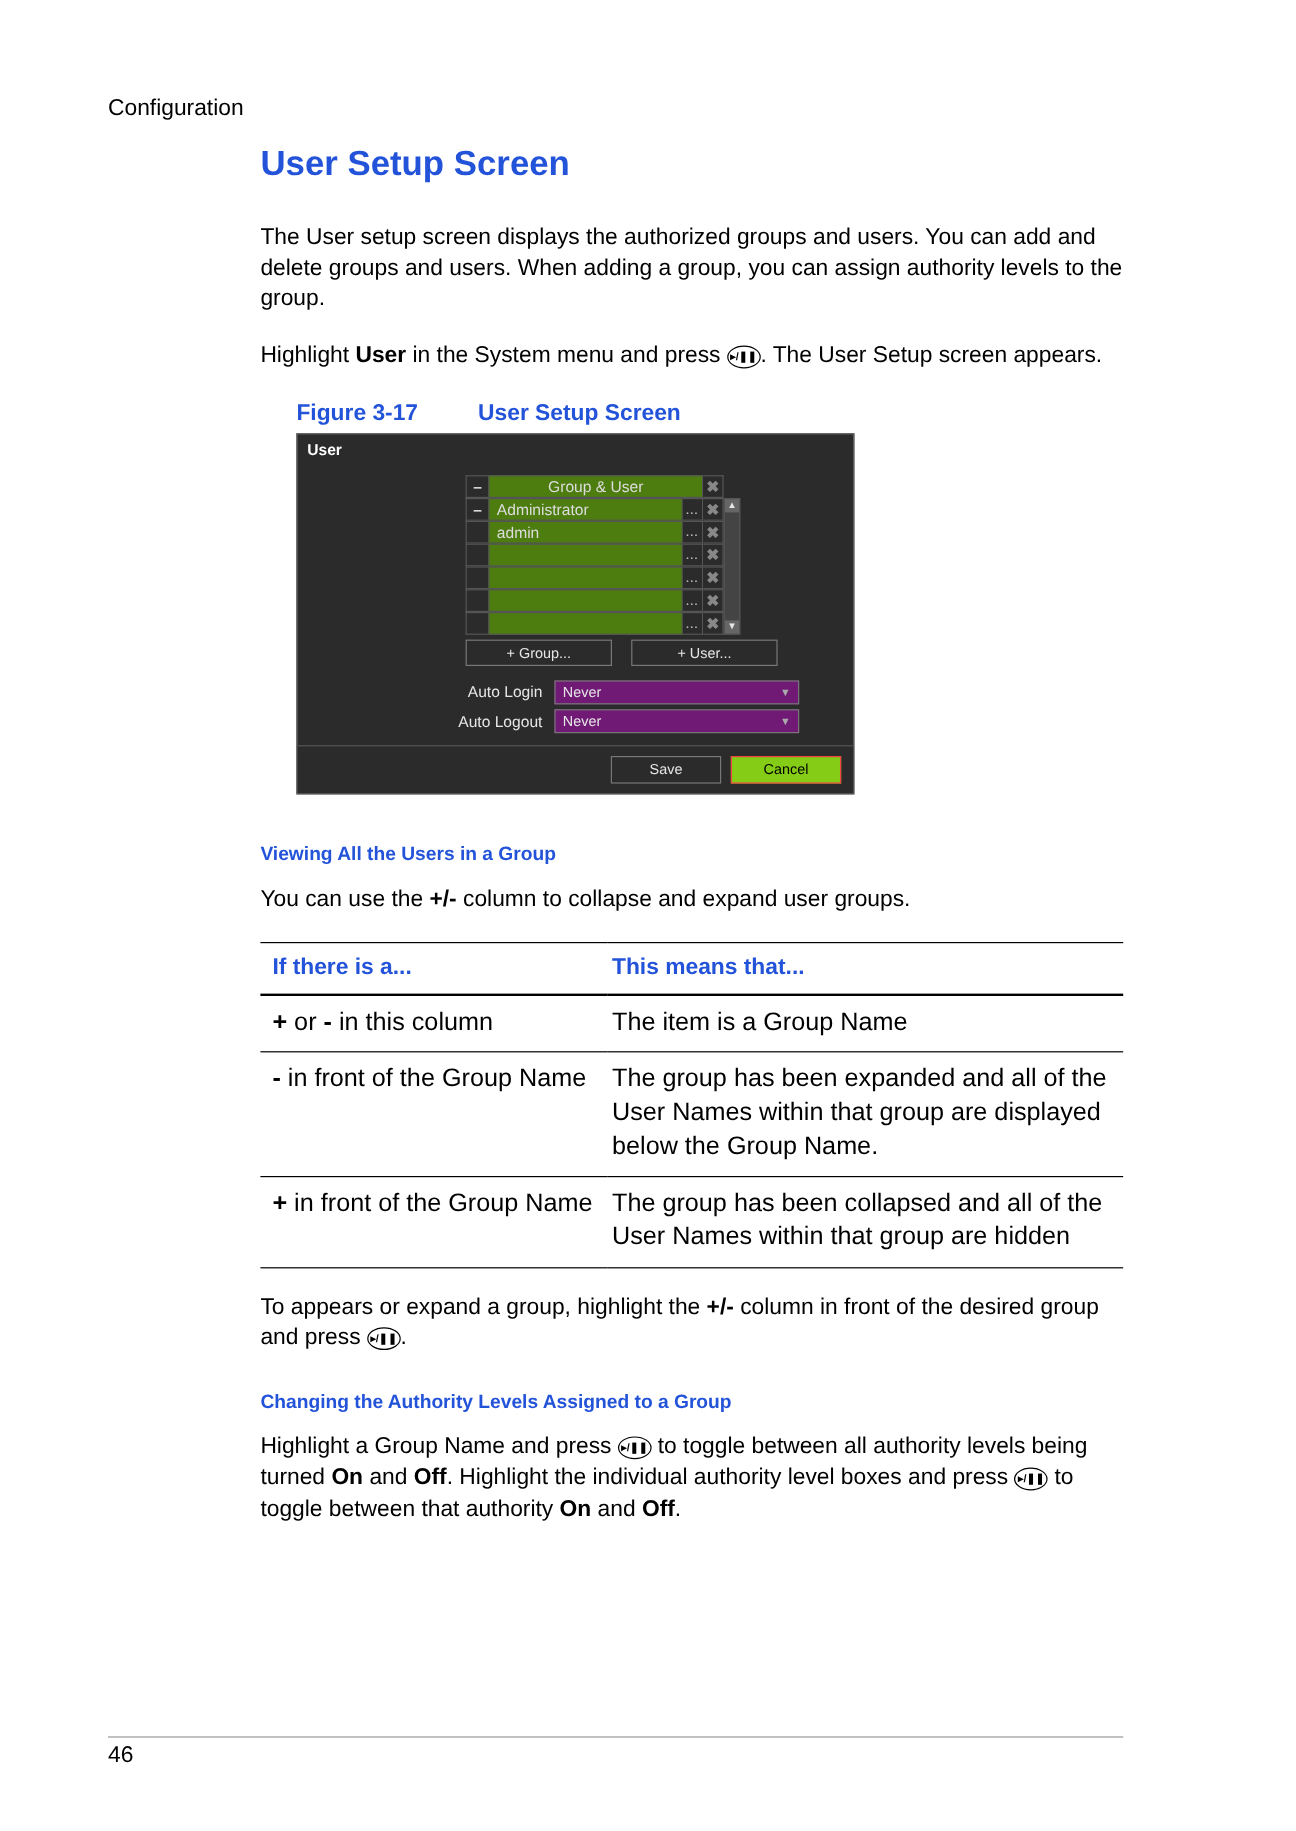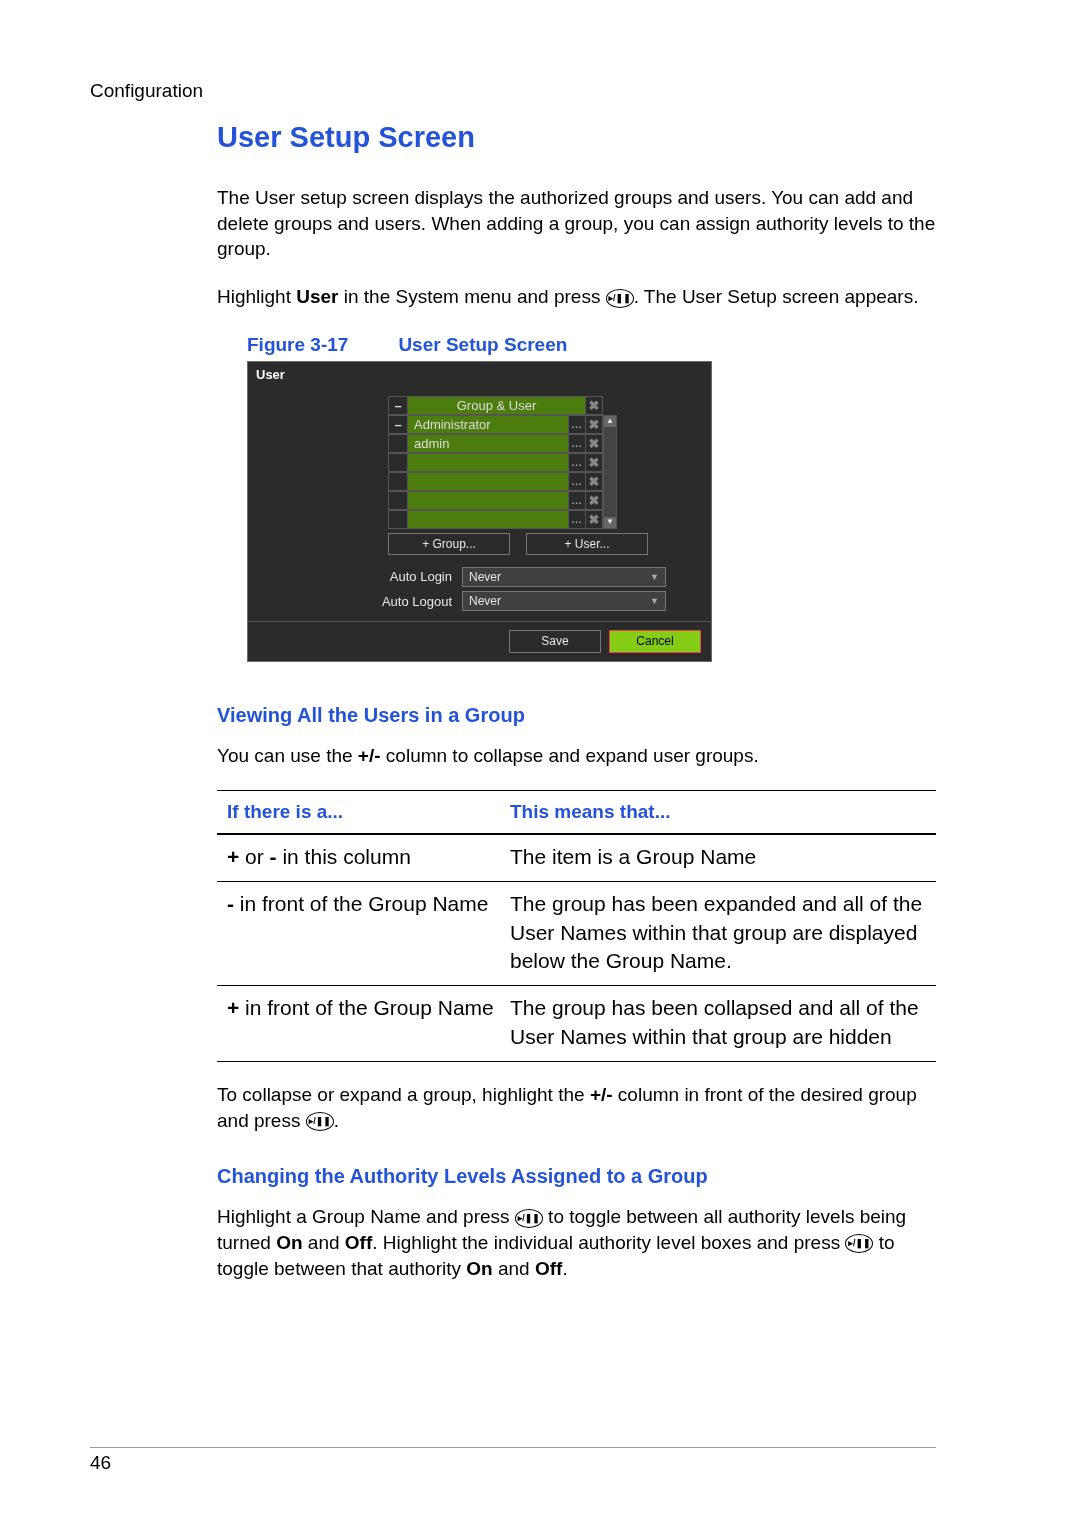--- a/index.html
+++ b/index.html
@@ -106,34 +106,34 @@
   .btn-row {
     display:flex; gap:16px; justify-content:flex-start; margin:4px 0 12px 130px;
   }
   .dlg-btn {
     background:#2b2b2b; color:#e6e6e6; border:1px solid #777;
     font-size:12px; padding:2px 10px; width:100px; text-align:center;
   }
   .kv { display:flex; align-items:center; margin:4px 0 0 108px; }
   .kv .k { width:86px; text-align:right; color:#e6e6e6; font-size:13px; margin-right:10px; }
   .kv .v {
-    width:190px; background:#404040; border:1px solid #777; color:#e6e6e6;
+    width:190px; background:#701a75; border:1px solid #777; color:#e6e6e6;
     font-size:12px; padding:1px 6px; display:flex; justify-content:space-between; align-items:center;
   }
   .kv .v .tri { color:#aaa; font-size:9px; }
   .dlg-footer {
     display:flex; justify-content:flex-end; gap:8px;
     padding:8px 10px; border-top:1px solid #555; background:#2b2b2b;
   }
   .dlg-footer .dlg-btn.light { background:#84cc16; color:#000; border:1px solid #ef4444; width:70px;text-align:center; }
   .dlg-footer .dlg-btn.dark  { width:70px; }
 
   
   h2.sub {
-    color:#2353d9; font-size:20px; font-weight:bold; margin:30px 0 14px 0;
+    color:#2353d9; font-size:16px; font-weight:bold; margin:30px 0 14px 0;
   }
 
   
   table.iftab {
     width:100%; border-collapse:collapse; margin:14px 0 20px 0;
   }
   table.iftab th {
     text-align:left; color:#2353d9; font-size:19px; font-weight:bold;
     border-top:1px solid #000; border-bottom:2px solid #000;
     padding:8px 4px;
@@ -279,21 +279,21 @@
         <td>The group has been expanded and all of the User Names within that group are displayed below the Group Name.</td>
       </tr>
       <tr class="last">
         <td><b>+</b><span> in front of the Group Name</span></td>
         <td>The group has been collapsed and all of the User Names within that group are hidden</td>
       </tr>
     </tbody>
       </table>
 
     <p class="para">
-      <span>To collapse or expand a group, highlight the </span><b>+/-</b><span> column in front of the desired group and press </span><span class="key">▸/❚❚</span><span>.</span>
+      <span>To appears or expand a group, highlight the </span><b>+/-</b><span> column in front of the desired group and press </span><span class="key">▸/❚❚</span><span>.</span>
     </p>
 
     <h2 class="sub">Changing the Authority Levels Assigned to a Group</h2>
 
     <p class="para">
       <span>Highlight a Group Name and press </span><span class="key">▸/❚❚</span><span> to toggle between all authority levels being turned </span><b>On</b><span> and </span><b>Off</b><span>. Highlight the individual authority level boxes and press </span><span class="key">▸/❚❚</span><span> to toggle between that authority </span><b>On</b><span> and </span><b>Off</b><span>.</span>
     </p>
   </div>
 
   <div class="footer-rule"></div>

